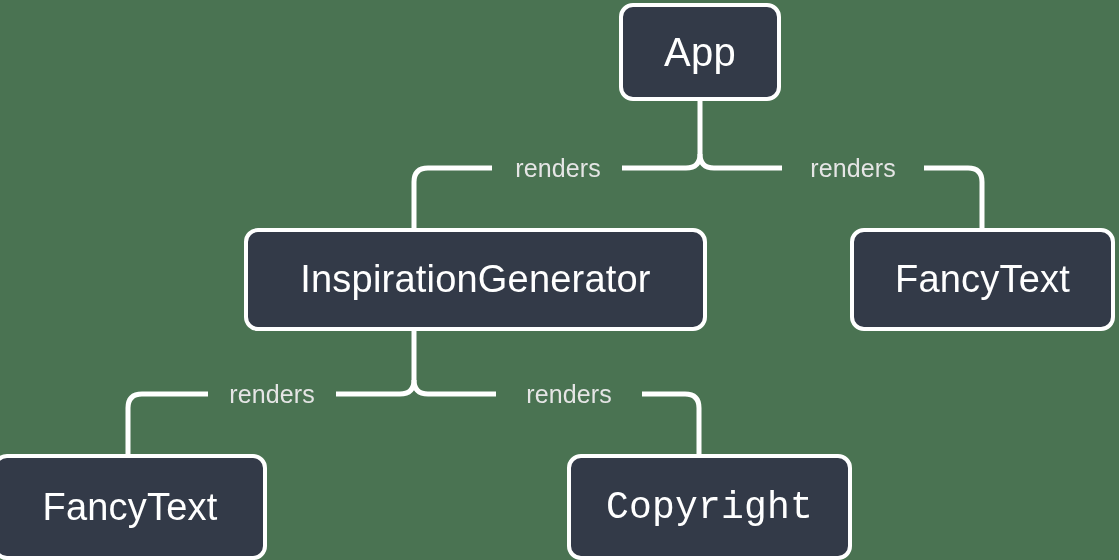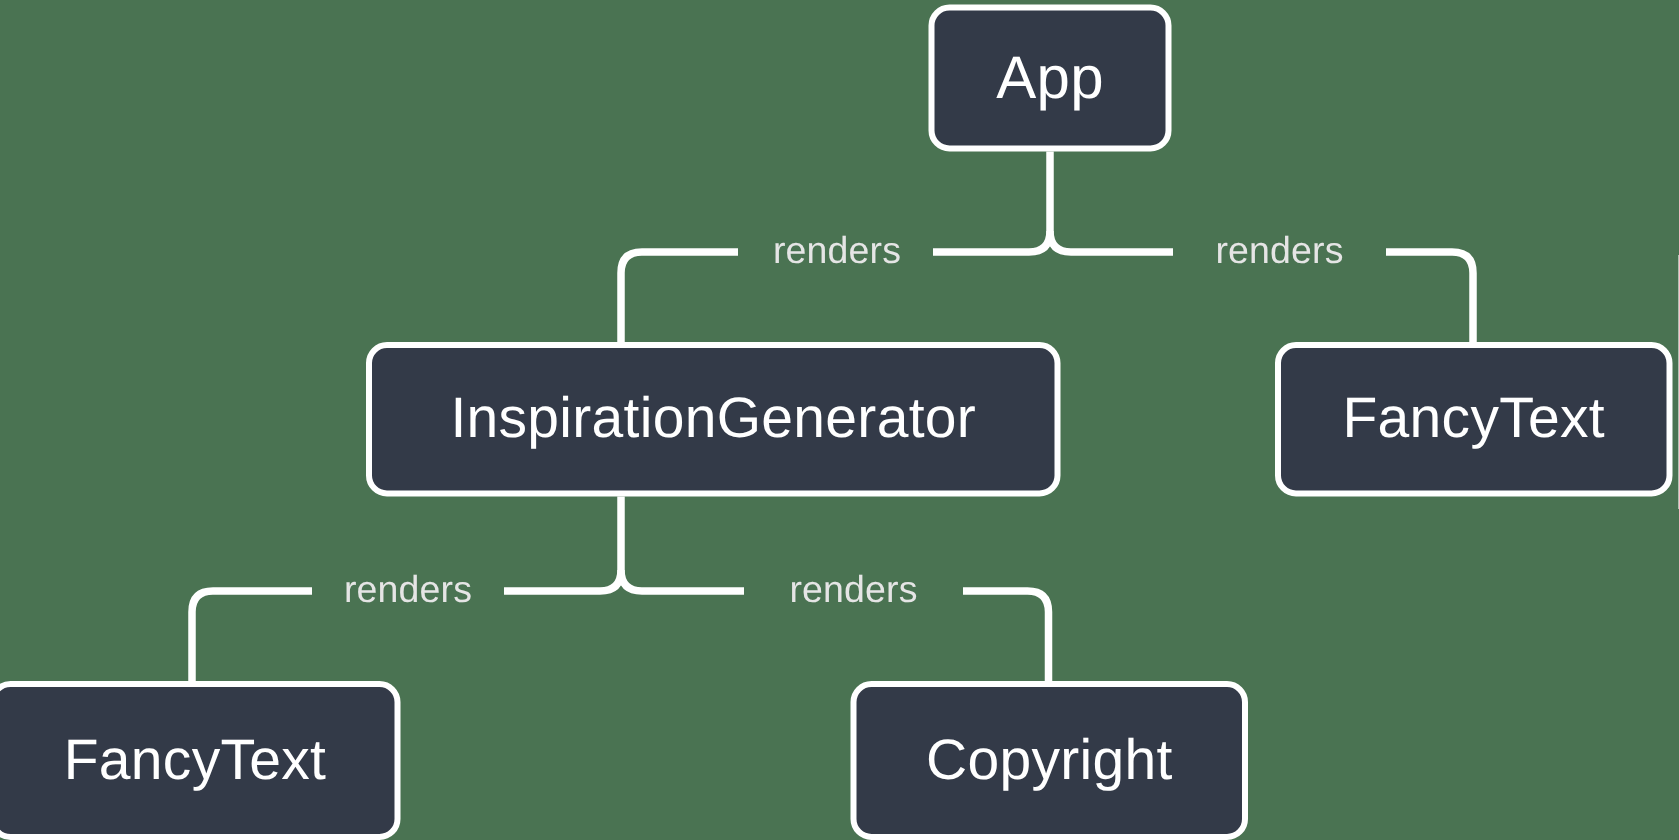--- a/index.html
+++ b/index.html
@@ -35,21 +35,21 @@
     color: #ffffff;
     font-size: 38px;
     font-weight: 400;
     letter-spacing: 0.2px;
     white-space: nowrap;
   }
   .node-app      { left: 619px;  top: 3px;   width: 162px; height: 98px;  font-size: 40px; }
   .node-inspgen  { left: 197px;  top: 228px; width: 463px; height: 103px; margin-left: 47px; }
   .node-fancy-r  { left: 850px;  top: 228px; width: 265px; height: 103px; }
   .node-fancy-bl { left: -7px;   top: 454px; width: 274px; height: 106px; border-bottom-left-radius:14px; }
-  .node-copy     { left: 567px;  top: 454px; width: 265px; height: 106px; }
+  .node-copy     { left: 567px;  top: 454px; width: 285px; height: 106px; font-family: Liberation Mono, monospace; }
 
   .edge-label {
     position: absolute;
     color: #e5e5e5;
     font-size: 25px;
     font-weight: 400;
     white-space: nowrap;
     transform: translate(-50%, -50%);
     letter-spacing: 0.1px;
   }

